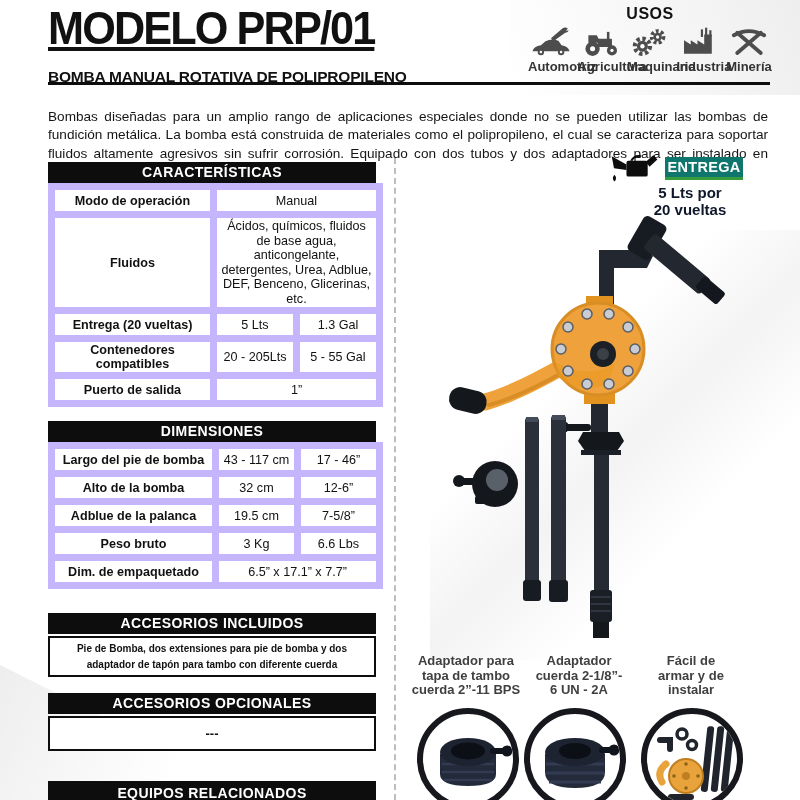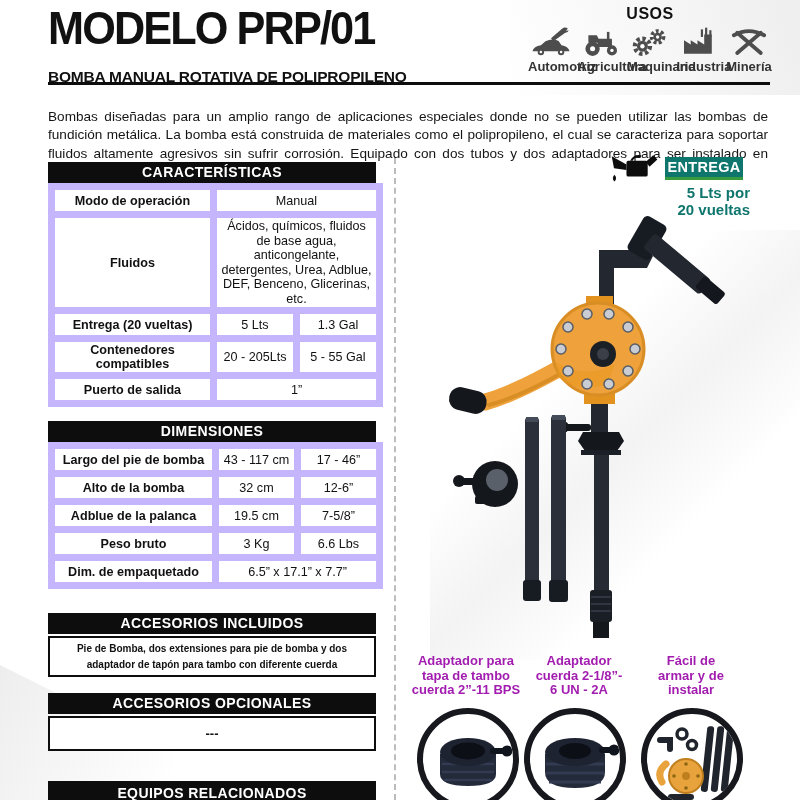--- a/index.html
+++ b/index.html
@@ -9,21 +9,21 @@
   .sw{position:absolute;pointer-events:none;}
   .sw1{left:510px;top:0;width:290px;height:95px;
        background:linear-gradient(250deg,#eeeeee 0%,#f8f8f8 55%,rgba(255,255,255,0) 100%);}
   .sw2{left:0;top:620px;width:270px;height:180px;
        background:linear-gradient(115deg,#ececec 0%,rgba(255,255,255,0) 70%);
        clip-path:polygon(0 100%,0 25%,100% 100%);}
   .sw3{left:430px;top:230px;width:370px;height:430px;
        background:linear-gradient(135deg,rgba(255,255,255,0) 35%,#f3f3f3 52%,rgba(255,255,255,0) 70%);}
 
   
-  .hdr{position:absolute;left:48px;top:4px;}
+  .hdr{position:absolute;left:48px;top:4px;text-decoration:underline;}
   .title{font-size:46px;font-weight:900;letter-spacing:-2px;line-height:48px;
          transform:scaleX(.94);transform-origin:left;white-space:nowrap;}
   .subtitle{font-size:15.5px;font-weight:bold;letter-spacing:-.2px;margin-top:16px;white-space:nowrap;}
   .rule{position:absolute;left:48px;top:82px;width:722px;height:3px;background:#0d0d0d;}
 
   
   .usos{position:absolute;left:528px;top:5px;width:244px;}
   .usos-label{text-align:center;font-weight:bold;font-size:16px;letter-spacing:.5px;}
   .usos-row{display:flex;justify-content:space-between;margin-top:3px;}
   .uso{width:46px;text-align:center;}
@@ -53,26 +53,26 @@
   .eq-box{width:98px;height:120px;border:6px solid #0d0d0d;background:#fff;box-sizing:border-box;}
 
   
   .vdash{position:absolute;left:394px;top:158px;height:642px;border-left:2px dashed #bdbdbd;}
 
   
   .oilcan{position:absolute;left:604px;top:147px;}
   .badge{position:absolute;left:665px;top:157px;width:78px;height:23px;box-sizing:border-box;
          background:#0f766e;border-bottom:3px solid #379a3c;color:#fff;font-weight:bold;
          font-size:14.5px;text-align:center;line-height:20px;letter-spacing:.3px;}
-  .entrega-lines{position:absolute;left:630px;top:185px;width:120px;text-align:right;
-                 font-weight:bold;font-size:15px;line-height:16.5px;color:#0f766e;}
+  .entrega-lines{position:absolute;left:630px;top:185px;width:120px;text-align:center;
+                 font-weight:bold;font-size:15px;line-height:16.5px;color:#0f172a;}
   .product{position:absolute;left:415px;top:212px;}
 
   .cap{position:absolute;top:654px;font-weight:bold;font-size:13px;line-height:14.5px;
-       text-align:center;color:#a21caf;}
+       text-align:center;color:#404040;}
   .cap1{left:408px;width:116px;} .cap2{left:520px;width:118px;} .cap3{left:636px;width:110px;}
   .circle{position:absolute;top:708px;width:102px;height:102px;border-radius:50%;
           border:6px solid #16181d;background:#fff;box-sizing:border-box;overflow:hidden;}
   .c1{left:417px;} .c2{left:524px;} .c3{left:641px;}
   .circle svg{display:block;margin:4px auto 0;}
 </style>
 </head>
 <body>
 
 <div class="page">

